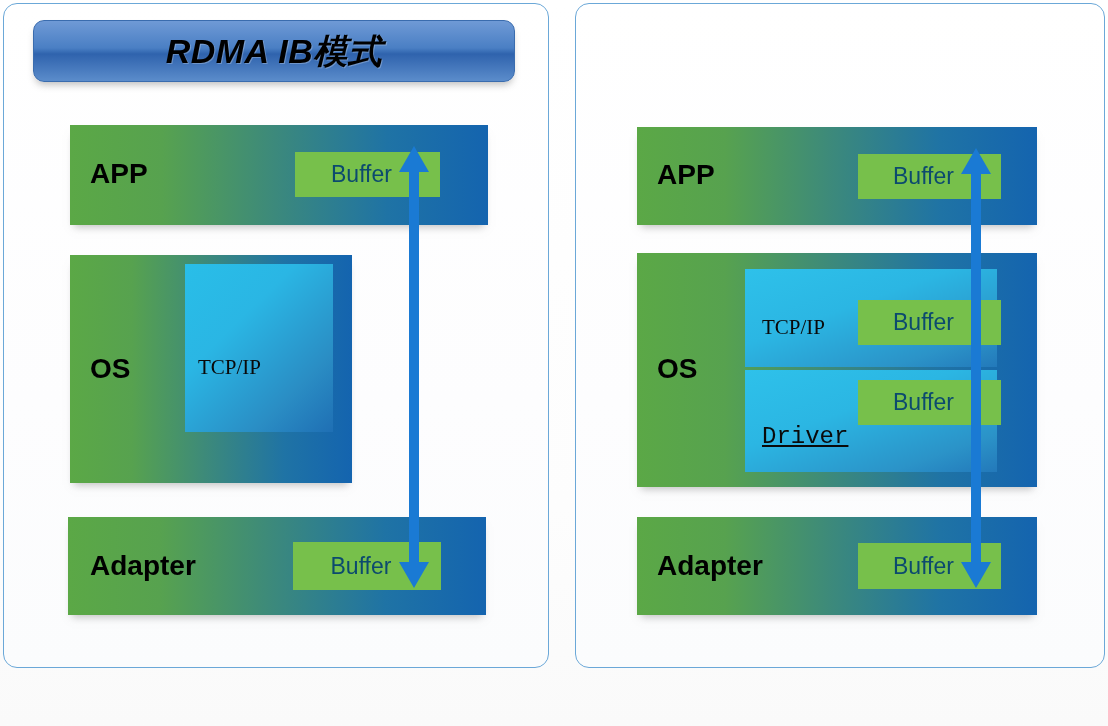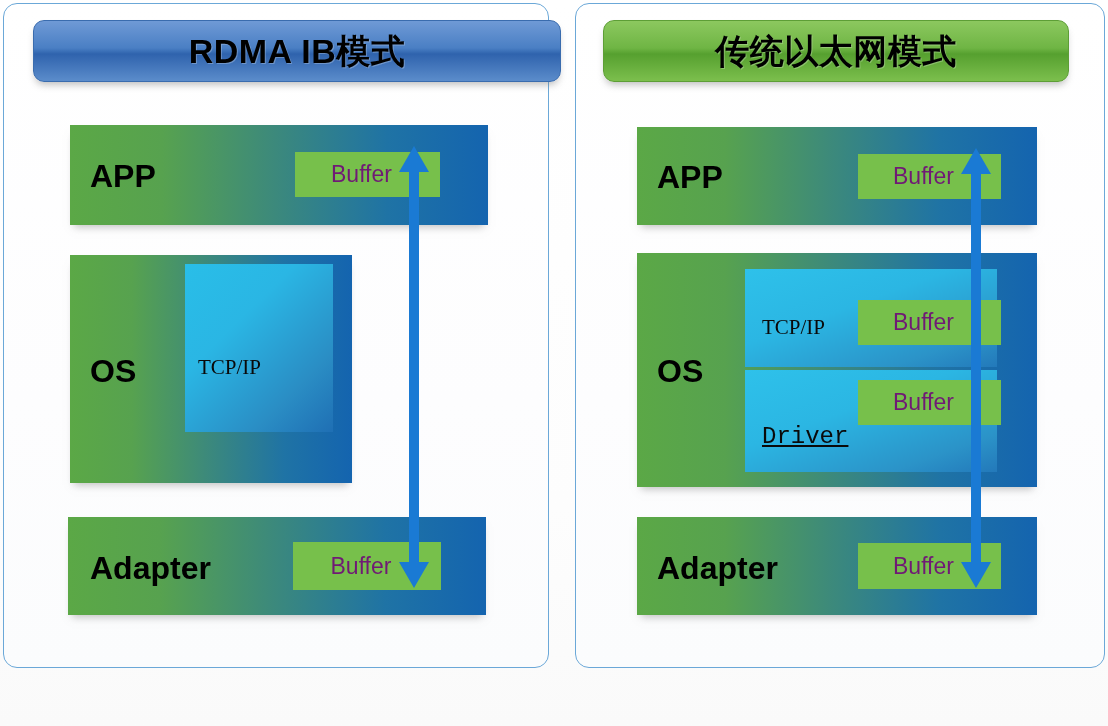--- a/index.html
+++ b/index.html
@@ -47,58 +47,59 @@
   .title-pill .title-text {
     font-size: 34px;
     font-weight: bold;
     color: #000000;
     letter-spacing: 0.5px;
     line-height: 1;
     text-shadow: 1px 1px 0 rgba(255,255,255,0.25);
     white-space: nowrap;
   }
   #title-left {
-    left: 33px; top: 20px; width: 528px; height: 62px;
+    left: 33px; top: 20px; width: 482px; height: 62px;
     background: linear-gradient(180deg,#6f9ad6 0%,#4a7fc4 45%,#2f63ad 55%,#5b8ccb 100%);
     border: 1px solid #3a6cae;
+    font-style: italic;
   }
   #title-right {
     left: 603px; top: 20px; width: 466px; height: 62px;
     background: linear-gradient(180deg,#8cc85f 0%,#6fb544 45%,#56a02f 55%,#7cbf4d 100%);
     border: 1px solid #5d9e36;
   }
 
   
   .layer {
     position: absolute;
     background: linear-gradient(90deg,#5ba846 0%,#57a24f 22%,#3d8a7a 48%,#1f73a5 76%,#1464af 100%);
     box-shadow: 0 6px 8px -4px rgba(140,140,140,0.55);
     box-sizing: border-box;
   }
   .layer-label {
     position: absolute;
-    font-size: 32px;
+    font-size: 28px;
     font-weight: bold;
     color: #000000;
     line-height: 1;
     white-space: nowrap;
   }
 
   
   .buffer {
     position: absolute;
     background: #77c04b;
     box-sizing: border-box;
     display: flex;
     align-items: center;
     justify-content: center;
   }
   .buffer .buffer-text {
     font-size: 23px;
-    color: #701a75;
+    color: #0c4a6e;
     font-family: "Liberation Sans", sans-serif;
     line-height: 1;
     white-space: nowrap;
     transform: translateX(-6px);
   }
 
   
   .proto {
     position: absolute;
     box-sizing: border-box;
@@ -150,23 +151,20 @@
   <div class="buffer" style="left:293px; top:542px; width:148px; height:48px;">
     <span class="buffer-text">Buffer</span>
   </div>
 
   <svg class="arrow" style="left:393px; top:146px;" width="42" height="442" viewBox="0 0 42 442">
     <polygon points="21,0 36,26 26,26 26,416 36,416 21,442 6,416 16,416 16,26 6,26" fill="#1a7ad4"></polygon>
   </svg>
 
   <div class="panel" id="panel-right"></div>
 
-  <div class="title-pill" id="title-right">
-    <span class="title-text">传统以太网模式</span>
-  </div>
 
   <div class="layer" style="left:637px; top:127px; width:400px; height:98px;"></div>
   <span class="layer-label" style="left:657px; top:161px;">APP</span>
   <div class="buffer" style="left:858px; top:154px; width:143px; height:45px;">
     <span class="buffer-text">Buffer</span>
   </div>
 
   <div class="layer" style="left:637px; top:253px; width:400px; height:234px;"></div>
   <span class="layer-label" style="left:657px; top:355px;">OS</span>
 

